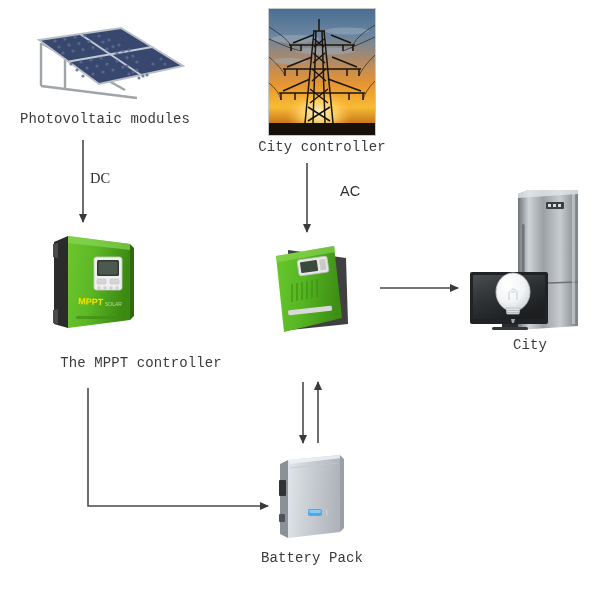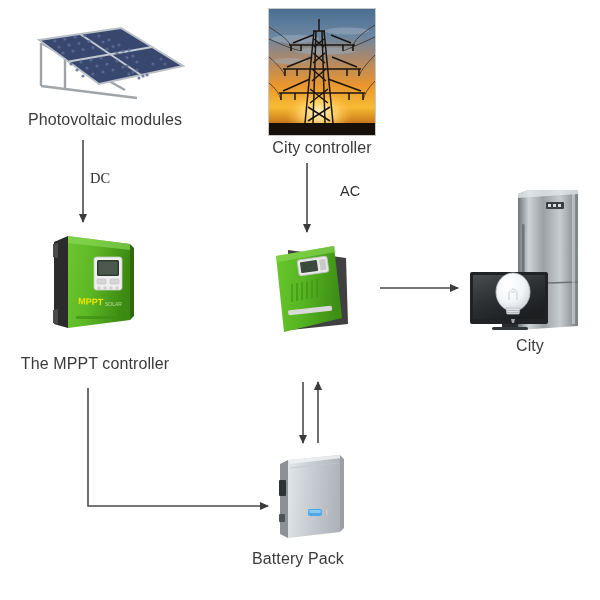--- a/index.html
+++ b/index.html
@@ -13,25 +13,26 @@
   #diagram {
     position: relative;
     width: 600px;
     height: 600px;
     background: #ffffff;
     overflow: hidden;
   }
   .node { position: absolute; }
   .label {
     position: absolute;
-    font-size: 16px;
+    font-size: 14px;
     color: #3a3a3a;
     letter-spacing: 0.1px;
     white-space: nowrap;
     text-align: center;
+    font-family: Liberation Mono, monospace;
   }
   .svg-layer {
     position: absolute;
     left: 0; top: 0;
     width: 600px; height: 600px;
     pointer-events: none;
   }
   .edge-label {
     position: absolute;
     font-size: 14.5px;
@@ -278,21 +279,21 @@
         <circle cx="61" cy="56" r="1.8"></circle>
         <circle cx="67" cy="56" r="1.8"></circle>
       </g>
 
       <text x="28" y="72" font-family="Liberation Sans, sans-serif" font-size="9" font-weight="bold" fill="#f2e300" transform="rotate(3 28 72)">MPPT</text>
       <text x="55" y="74" font-family="Liberation Sans, sans-serif" font-size="5" fill="#cde9b1" opacity="0.8">SOLAR</text>
 
       <rect x="26" y="84" width="40" height="3" rx="1.2" fill="#3f8f14" opacity="0.7"></rect>
     </svg>
   </div>
-  <div class="label" style="left:0px; top:355px; width:190px;">The MPPT controller</div>
+  <div class="label" style="left:0px; top:355px; width:190px;padding-left:46px;">The MPPT controller</div>
 
   <div class="node inv-wrap">
     <svg width="90" height="98" viewBox="0 0 90 98">
       <defs>
         <linearGradient id="invBody" x1="0" y1="0" x2="1" y2="0.15">
           <stop offset="0%" stop-color="#6ac82d"></stop>
           <stop offset="50%" stop-color="#55b421"></stop>
           <stop offset="100%" stop-color="#3e9015"></stop>
         </linearGradient>
       </defs>
@@ -412,15 +413,15 @@
       <path d="M62,3 L66,7 L66,76 L62,80 Z" fill="#9aa0a5"></path>
 
       <rect x="30" y="57" width="14" height="7" rx="2" fill="#4fa8e8"></rect>
       <rect x="31" y="58" width="12" height="3" rx="1.5" fill="#8fd0f5" opacity="0.85"></rect>
 
       <rect x="48" y="57" width="2" height="7" rx="1" fill="#c3c8cc"></rect>
 
       <line x1="12" y1="16" x2="61" y2="11" stroke="#c1c6cb" stroke-width="0.8"></line>
     </svg>
   </div>
-  <div class="label" style="left:233px; top:550px; width:130px;">Battery Pack</div>
+  <div class="label" style="left:247px; top:550px; width:130px;">Battery Pack</div>
 
 </div>
 
 </body></html>

